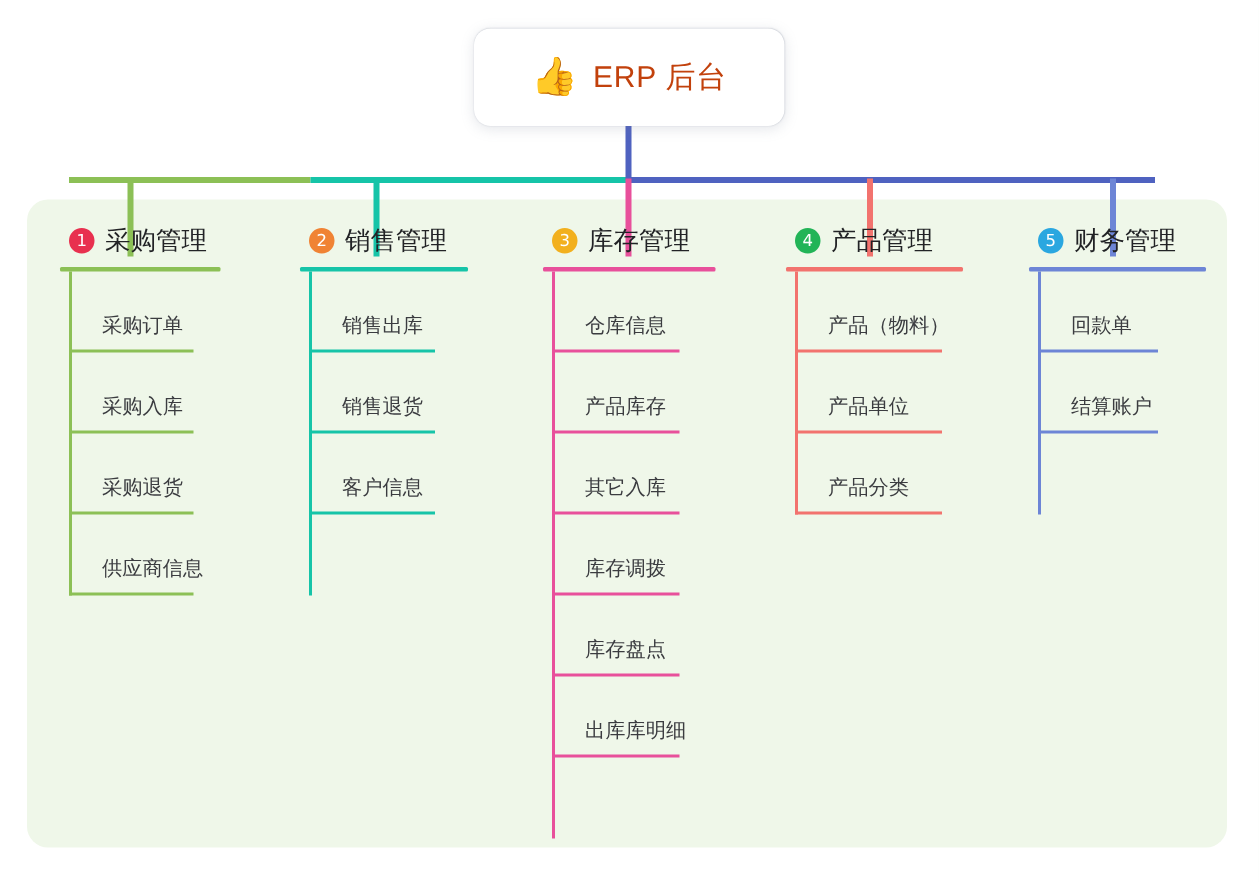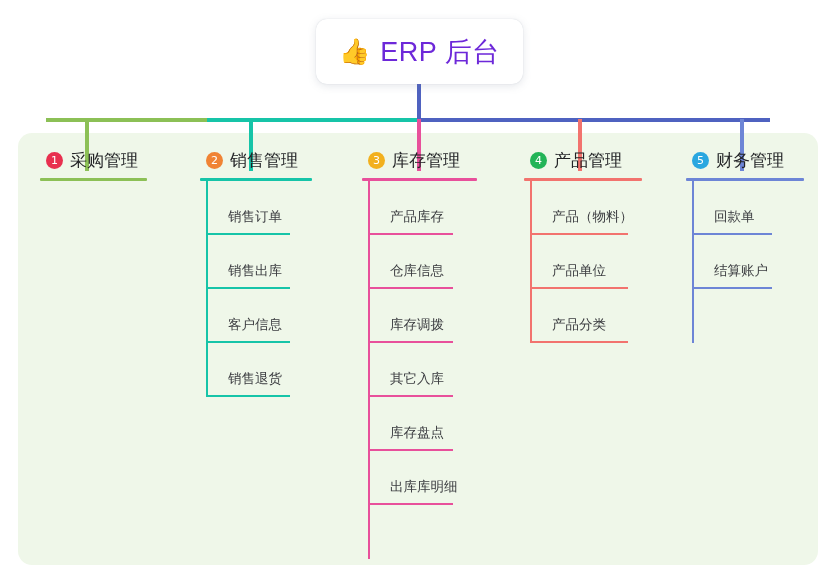--- a/index.html
+++ b/index.html
@@ -35,22 +35,22 @@
     justify-content: center;
     gap: 10px;
     z-index: 6;
   }
   .root-emoji {
     font-size: 25px;
     line-height: 1;
     display: inline-block;
   }
   .root-title {
-    font-size: 27px;
-    color: #6d28d9;
+    font-size: 20px;
+    color: #c2410c;
     letter-spacing: 0.5px;
     white-space: nowrap;
   }
 
   
   .panel {
     position: absolute;
     left: 18px;
     top: 133px;
     width: 800px;
@@ -155,69 +155,84 @@
       <div class="drop" style="left: 740px; background: rgb(109, 133, 214); height: 52px;"></div>
     </div>
 
   <div id="columns-layer">
       <div class="col" style="left: 40px; top: 148px; width: 112px;">
         <div class="col-head">
           <span class="badge" style="background: rgb(232, 48, 79);">1</span>
           <span class="col-title">采购管理</span>
         </div>
         <div class="head-rule" style="background: rgb(140, 192, 86); width: 107px;"></div>
+        <div class="items">
+          <div class="spine" style="background: rgb(140, 192, 86); height: 216px;"></div>
+          <div class="item">
+            <div class="item-label">采购订单</div>
+            <div class="item-rule" style="background: rgb(140, 192, 86); width: 83px;"></div>
+          </div>
+          <div class="item">
+            <div class="item-label">采购入库</div>
+            <div class="item-rule" style="background: rgb(140, 192, 86); width: 83px;"></div>
+          </div>
+          <div class="item">
+            <div class="item-label">采购退货</div>
+            <div class="item-rule" style="background: rgb(140, 192, 86); width: 83px;"></div>
+          </div>
+          <div class="item">
+            <div class="item-label">供应商信息</div>
+            <div class="item-rule" style="background: rgb(140, 192, 86); width: 83px;"></div>
+          </div>
+        </div>
       </div>
       <div class="col" style="left: 200px; top: 148px; width: 112px;">
         <div class="col-head">
           <span class="badge" style="background: rgb(240, 131, 52);">2</span>
           <span class="col-title">销售管理</span>
         </div>
         <div class="head-rule" style="background: rgb(22, 196, 168); width: 112px;"></div>
         <div class="items">
           <div class="spine" style="background: rgb(22, 196, 168); height: 216px;"></div>
           <div class="item">
-            <div class="item-label">销售订单</div>
-            <div class="item-rule" style="background: rgb(22, 196, 168); width: 84px;"></div>
-          </div>
-          <div class="item">
             <div class="item-label">销售出库</div>
             <div class="item-rule" style="background: rgb(22, 196, 168); width: 84px;"></div>
           </div>
           <div class="item">
+            <div class="item-label">销售退货</div>
+            <div class="item-rule" style="background: rgb(22, 196, 168); width: 84px;"></div>
+          </div>
+          <div class="item">
             <div class="item-label">客户信息</div>
             <div class="item-rule" style="background: rgb(22, 196, 168); width: 84px;"></div>
           </div>
-          <div class="item">
-            <div class="item-label">销售退货</div>
-            <div class="item-rule" style="background: rgb(22, 196, 168); width: 84px;"></div>
-          </div>
         </div>
       </div>
       <div class="col" style="left: 362px; top: 148px; width: 112px;">
         <div class="col-head">
           <span class="badge" style="background: rgb(242, 176, 30);">3</span>
           <span class="col-title">库存管理</span>
         </div>
         <div class="head-rule" style="background: rgb(232, 80, 155); width: 115px;"></div>
         <div class="items">
           <div class="spine" style="background: rgb(232, 80, 155); height: 378px;"></div>
           <div class="item">
+            <div class="item-label">仓库信息</div>
+            <div class="item-rule" style="background: rgb(232, 80, 155); width: 85px;"></div>
+          </div>
+          <div class="item">
             <div class="item-label">产品库存</div>
             <div class="item-rule" style="background: rgb(232, 80, 155); width: 85px;"></div>
           </div>
           <div class="item">
-            <div class="item-label">仓库信息</div>
+            <div class="item-label">其它入库</div>
             <div class="item-rule" style="background: rgb(232, 80, 155); width: 85px;"></div>
           </div>
           <div class="item">
             <div class="item-label">库存调拨</div>
-            <div class="item-rule" style="background: rgb(232, 80, 155); width: 85px;"></div>
-          </div>
-          <div class="item">
-            <div class="item-label">其它入库</div>
             <div class="item-rule" style="background: rgb(232, 80, 155); width: 85px;"></div>
           </div>
           <div class="item">
             <div class="item-label">库存盘点</div>
             <div class="item-rule" style="background: rgb(232, 80, 155); width: 85px;"></div>
           </div>
           <div class="item">
             <div class="item-label">出库库明细</div>
             <div class="item-rule" style="background: rgb(232, 80, 155); width: 85px;"></div>
           </div>

